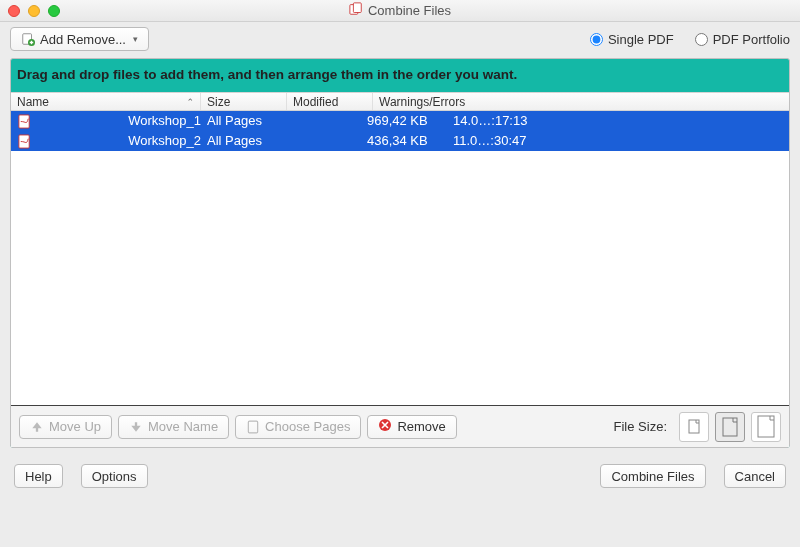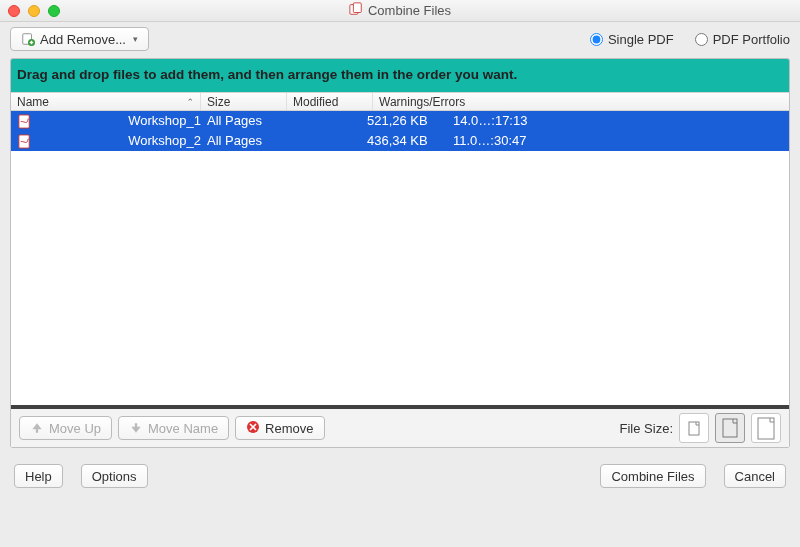--- a/index.html
+++ b/index.html
@@ -86,21 +86,21 @@
     display:flex; height:20px; line-height:20px;
     background:#1b5fd8; color:#fff; font-size:13px;
   }
   .row .cell { padding-left:6px; overflow:hidden; text-overflow:ellipsis; white-space:nowrap;}
   .row .c-name { display:flex; gap:4px; align-items:center; border:none;}
   .pdf-icon {
     width:15px; height:15px; display:inline-block; flex-shrink:0;
   }
   .pdf-icon svg { width:15px; height:15px; display:block;}
   .bottom-toolbar {
-    height:42px; border-top:4px solid #404040;
+    height:42px; border-top:1px solid #404040;
     display:flex; align-items:center; justify-content:space-between;
     padding:0 8px;
     background:#f3f3f3;
   }
   .left-buttons, .right-size { display:flex; gap:6px; align-items:center;}
   .tool-icon { width:14px; height:14px; display:inline-flex; align-items:center; justify-content:center;}
   .file-size-box {
     width:30px; height:30px; border:1px solid #c8c8c8;
     border-radius:3px; background:#fff;
     display:flex; align-items:center; justify-content:center;
@@ -175,21 +175,21 @@
       <div class="cell c-name">
         <span class="pdf-icon">
           <svg viewBox="0 0 16 16">
               <rect x="2" y="1" width="11" height="14" rx="1" fill="#fff" stroke="#c33"></rect>
               <path d="M4 8c6 0 6 4 8-3" stroke="#c33" fill="none"></path>
             </svg>
         </span>
         <span>Workshop_1</span>
       </div>
       <div class="cell c-range">All Pages</div>
-      <div class="cell c-size">521,26 KB</div>
+      <div class="cell c-size">969,42 KB</div>
       <div class="cell c-mod">14.0…:17:13</div>
       <div class="cell c-warn"></div>
     </div>
     <div class="row">
       <div class="cell c-name">
         <span class="pdf-icon">
           <svg viewBox="0 0 16 16">
               <rect x="2" y="1" width="11" height="14" rx="1" fill="#fff" stroke="#c33"></rect>
               <path d="M4 8c6 0 6 4 8-3" stroke="#c33" fill="none"></path>
             </svg>
@@ -213,30 +213,38 @@
         <span>Move Up</span>
       </button>
       <button class="btn disabled">
         <span class="tool-icon">
             <svg viewBox="0 0 12 12">
               <path d="M6 10L2 5h3V2h2v3h3z" fill="#bbb"></path>
             </svg>
           </span>
         <span>Move Name</span>
       </button>
+      <button class="btn disabled">
+        <span class="tool-icon">
+            <svg viewBox="0 0 12 12">
+              <rect x="2" y="1" width="8" height="10" rx="1" fill="none" stroke="#bbb"></rect>
+            </svg>
+          </span>
+        <span>Choose Pages</span>
+      </button>
       <button class="btn">
         <span class="red-x"><svg viewBox="0 0 14 14">
               <circle cx="7" cy="7" r="6" fill="#d33"></circle>
               <path d="M4 4l6 6M10 4l-6 6" stroke="#fff" stroke-width="1.6"></path>
             </svg></span>
         <span>Remove</span>
       </button>
     </div>
     <div class="right-size">
-      <span style="">File Size:</span>
+      <span style="margin-right:6px;">File Size:</span>
       <div class="file-size-box">
         <svg width="12" height="15" viewBox="0 0 12 15">
             <rect x="1" y="1" width="10" height="13" fill="none" stroke="#888"></rect>
             <path d="M8 1v3h3" fill="none" stroke="#888"></path>
           </svg>
       </div>
       <div class="file-size-box selected">
         <svg width="16" height="20" viewBox="0 0 16 20">
             <rect x="1" y="1" width="14" height="18" fill="none" stroke="#777"></rect>
             <path d="M11 1v4h4" fill="none" stroke="#777"></path>

